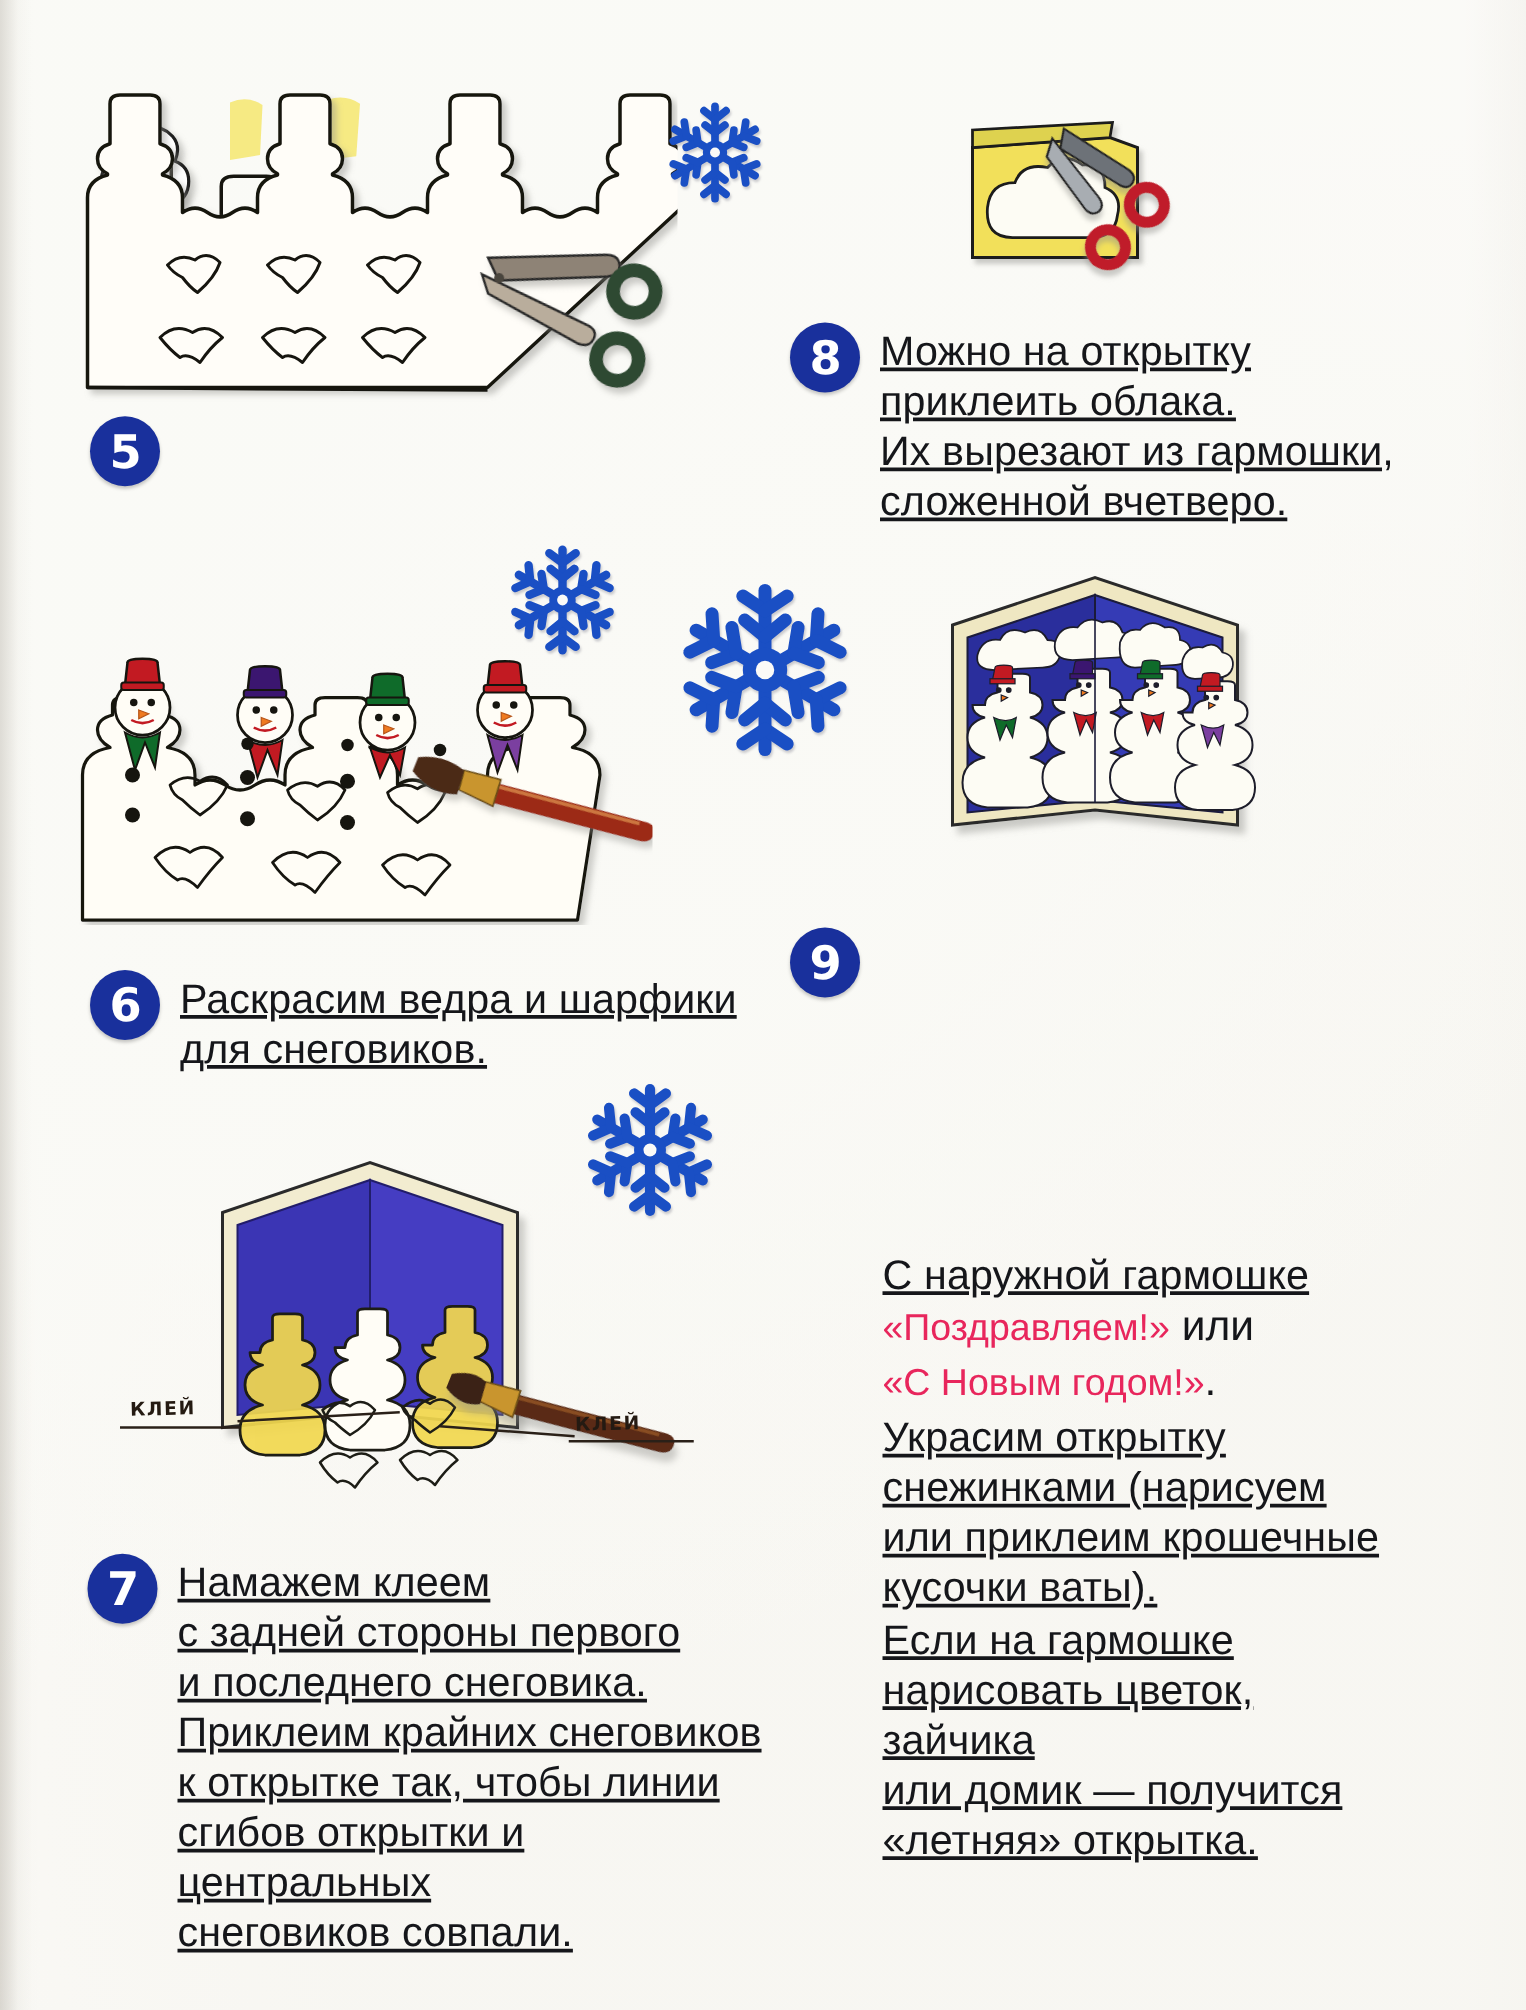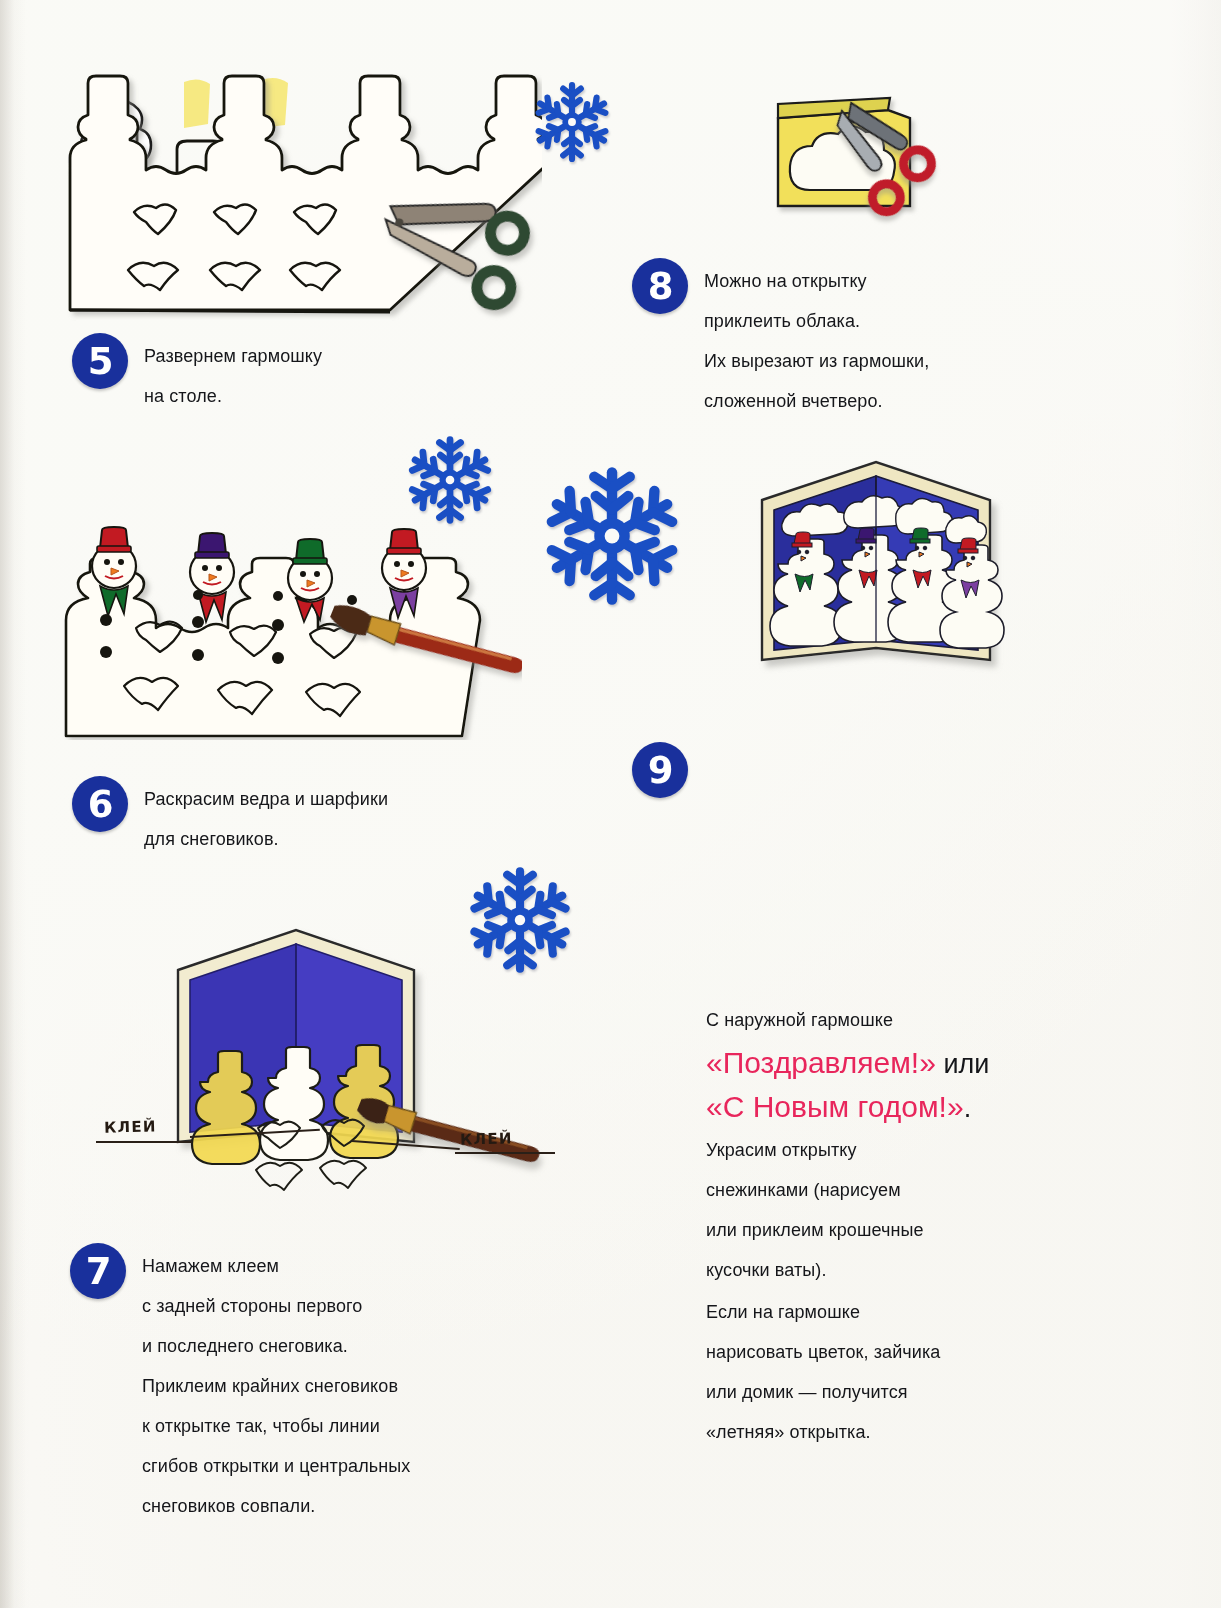--- a/index.html
+++ b/index.html
@@ -41,28 +41,29 @@
     font-size:37px;font-weight:bold;
     font-family:"DejaVu Sans", sans-serif;
     box-shadow:0 2px 3px rgba(0,0,0,.22);
     flex:0 0 auto;
     line-height:1;
     letter-spacing:-1px;
   }
   .step{display:flex;align-items:flex-start;gap:16px;}
   .step .body{padding-top:3px;}
   .para{
-    font-size:18px;
+    font-size:33px;
     line-height:40px;
     color:#15161a;
     white-space:pre-line;
     letter-spacing:.1px;
+    text-decoration:underline;
   }
   .red{color:#e8265c;font-size:30px;line-height:42px;display:block;}
-  .blackdot{color:#15161a;font-size:27px;}
+  .blackdot{color:#15161a;font-size:34px;}
 
   
   .flake{position:absolute;}
   .flake svg{display:block;filter:drop-shadow(1px 2px 1px rgba(90,90,110,.30));}
 
   
   .ill{position:absolute;}
   .ill svg{display:block;}
 
   .lbl-glue{
@@ -199,24 +200,20 @@
         <path d="M2 10 L62 2 q9 -1 10 6 q1 7 -8 8 L10 24 Z" fill="#6d7278" stroke="#232323" stroke-width="1.8"></path>
         <path d="M0 22 L58 34 q9 2 8 9 q-2 7 -11 5 L6 36 Z" fill="#a8adb2" stroke="#232323" stroke-width="1.8"></path>
         <circle cx="92" cy="14" r="14" fill="none" stroke="#c01f2b" stroke-width="9"></circle>
         <circle cx="90" cy="60" r="14" fill="none" stroke="#c01f2b" stroke-width="9"></circle>
       </g>
     </svg>
   </div>
 
   <div class="blk step" style="left:72px;top:333px;width:480px;">
     <div class="badge">5</div>
-    <div class="body">
-      <div class="para">Развернем гармошку
-на столе.</div>
-    </div>
   </div>
 
   <div class="blk step" style="left:632px;top:258px;width:520px;">
     <div class="badge">8</div>
     <div class="body">
       <div class="para">Можно на открытку
 приклеить облака.
 Их вырезают из гармошки,
 сложенной вчетверо.</div>
     </div>

